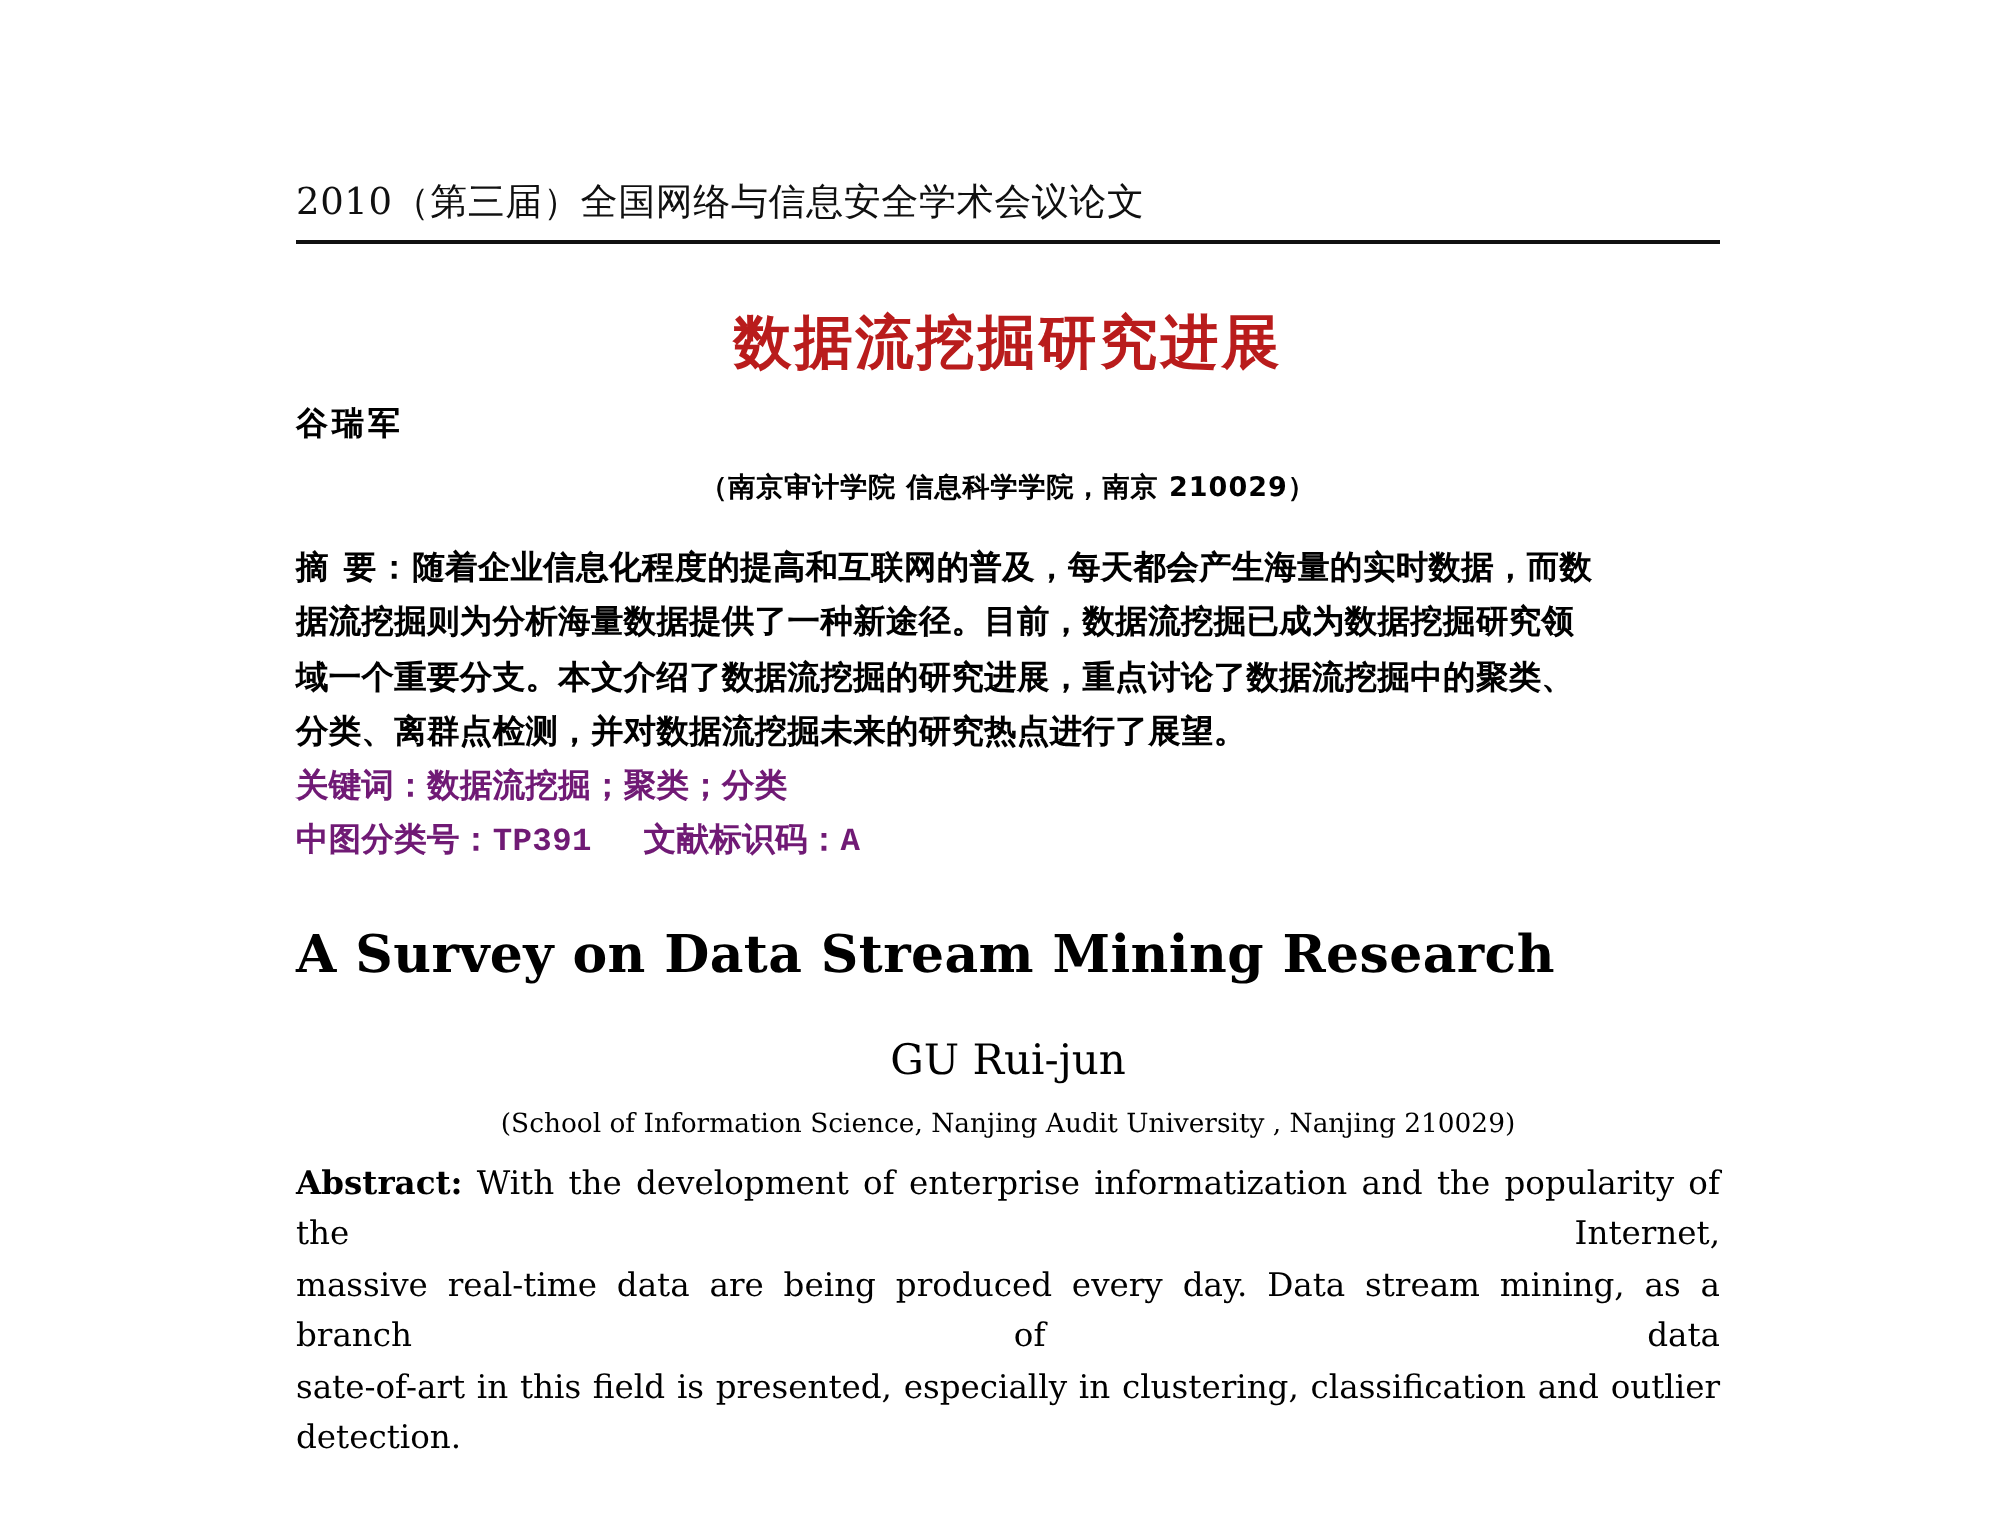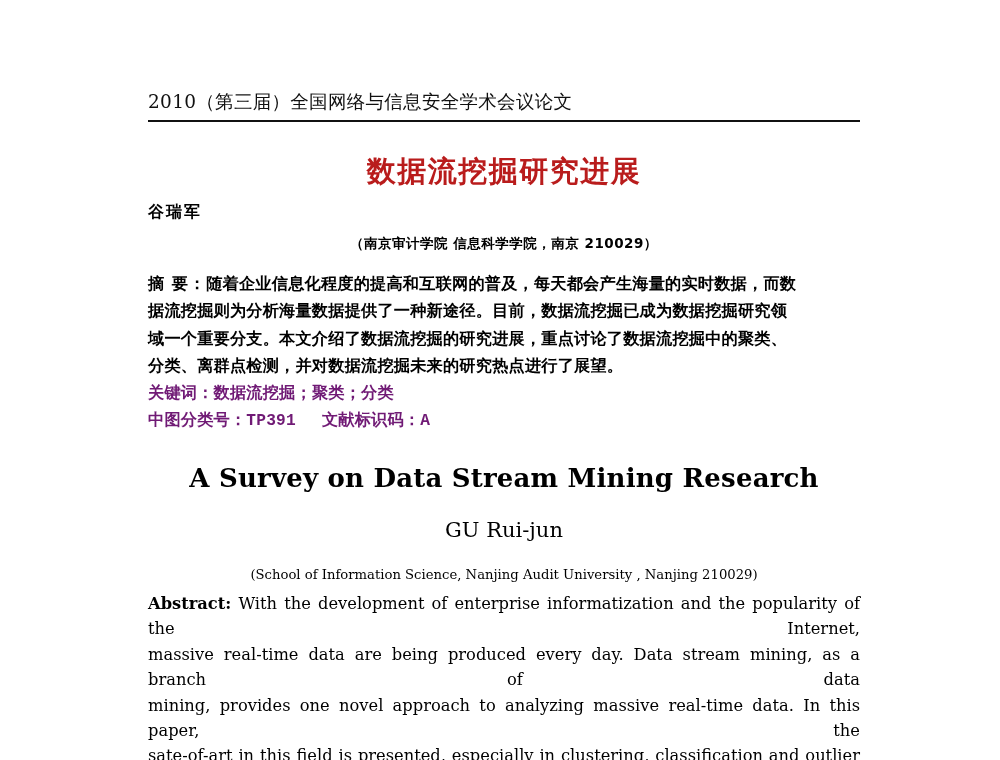--- a/index.html
+++ b/index.html
@@ -105,40 +105,40 @@
     white-space: nowrap;
   }
   .cn-meta .ascii {
     font-family: Liberation Mono, monospace;
     font-weight: bold;
   }
   .gap-wide { display: inline-block; width: 26px; }
 
   
   .en-title {
-    text-align: center;
+    text-align: left;
     font-family: "DejaVu Serif", "Liberation Serif", serif;
     font-weight: bold;
     font-size: 26px;
     margin-top: 27px;
     color: #000;
     letter-spacing: 0.2px;
   }
   .en-author {
     text-align: center;
     font-family: "DejaVu Serif", "Liberation Serif", serif;
     font-size: 21px;
     margin-top: 25px;
     color: #000;
   }
   .en-affil {
     text-align: center;
     font-family: "DejaVu Serif", "Liberation Serif", serif;
     font-size: 13.2px;
-    margin-top: 25px;
+    margin-top: 13px;
     color: #000;
   }
 
   
   .en-abstract {
     margin-top: 9px;
     font-family: "DejaVu Serif", "Liberation Serif", serif;
     font-size: 16.3px;
     line-height: 25.4px;
     color: #000;
@@ -179,19 +179,18 @@
       <span>中图分类号：</span><span class="ascii">TP391</span><span class="gap-wide"></span><span>文献标识码：</span><span class="ascii">A</span>
     </div>
 
     <div class="en-title">A Survey on Data Stream Mining Research</div>
     <div class="en-author">GU Rui-jun</div>
     <div class="en-affil">(School of Information Science, Nanjing Audit University , Nanjing 210029)</div>
 
     <div class="en-abstract">
       <span class="en-line"><span class="lbl">Abstract:</span> <span>With the development of enterprise informatization and the popularity of the Internet,</span></span>
       <span class="en-line">massive real-time data are being produced every day. Data stream mining, as a branch of data</span>
-      <span class="en-line">mining, provides one novel approach to analyzing massive real-time data. In this paper, the</span>
       <span class="en-line">sate-of-art in this field is presented, especially in clustering, classification and outlier detection.</span>
 
     </div>
 
   </div>
 </div>
 
 </body></html>

